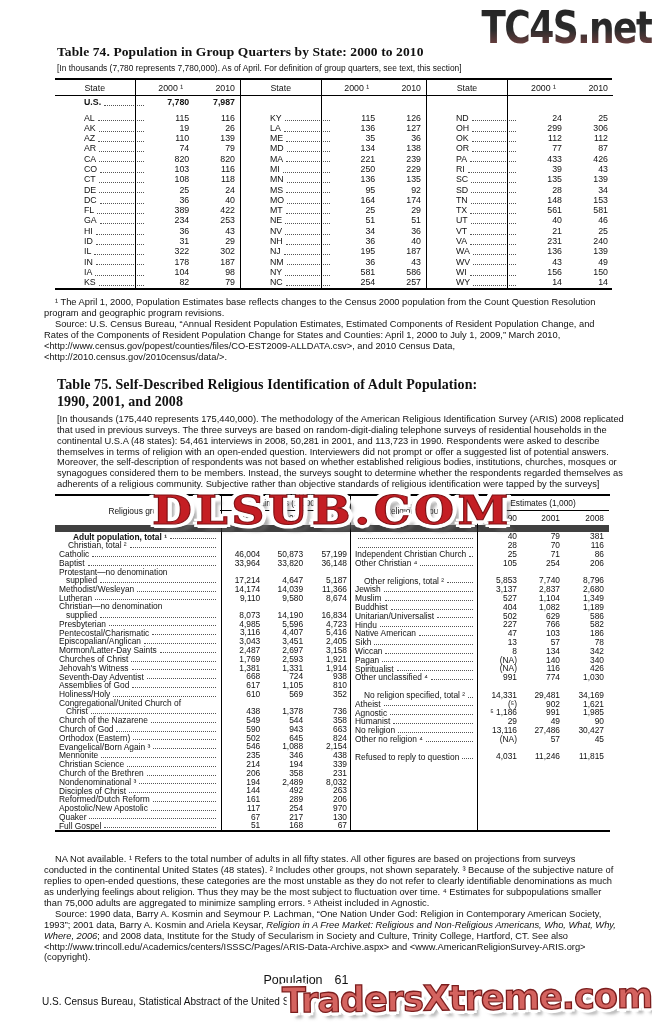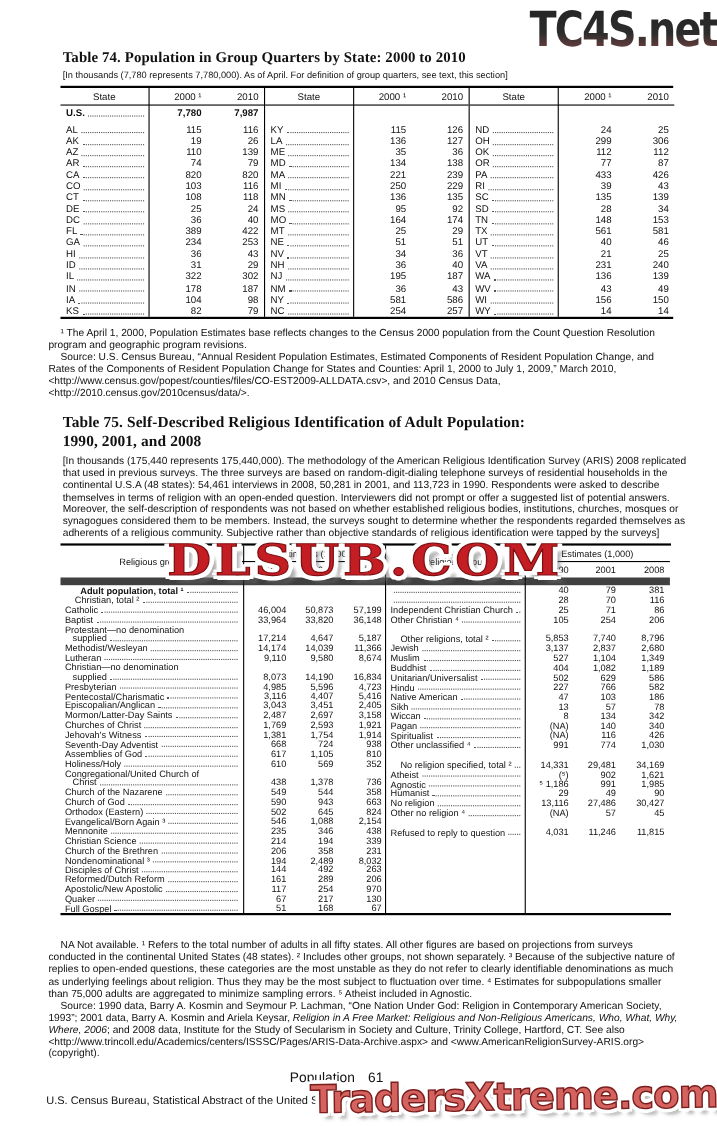--- a/index.html
+++ b/index.html
@@ -15,21 +15,21 @@
   .t75-title{margin-top:15px;font-size:14px;line-height:16.5px;width:540px;}
   .intro{font-size:9.3px;line-height:10.7px;width:568px;margin:4px 0 0 57px;}
   
   .t74tbl{margin:5px 0 0 55px;width:557px;display:flex;
           border-top:2px solid #000;border-bottom:2px solid #000;font-size:8.8px;}
   .g{position:relative;width:186px;box-sizing:border-box;}
   .g:not(:last-child){border-right:1px solid #000;}
   .g::before{content:"";position:absolute;left:80px;top:0;bottom:0;width:1px;background:#000;}
   .gh{display:flex;align-items:center;height:15px;border-bottom:1px solid #000;}
   .hstate{width:80px;text-align:center;box-sizing:border-box;}
-  .trow{display:flex;align-items:flex-end;height:10.3px;line-height:9.8px;}
+  .trow{display:flex;align-items:flex-end;height:10.3px;line-height:9.8px;margin-left:24px;}
   .usrow{height:12px;}
   .gap{height:5px;}
   .labz{width:80px;display:flex;align-items:flex-end;padding-left:5px;box-sizing:border-box;}
   .txt{white-space:nowrap;}
   .leader{flex:1;border-bottom:1px dotted #555;margin:0 4px 2px 3px;min-width:2px;}
   .v{text-align:right;box-sizing:border-box;}
   .t74tbl .v1{width:60px;padding-right:11px;}
   .t74tbl .v2{width:46px;padding-right:5px;text-align:right;}
   .bold{font-weight:bold;}
   
@@ -693,21 +693,21 @@
             <span class="v vc">1,769</span>
             <span class="v vc">2,593</span>
             <span class="v vc">1,921</span>
           </div>
           <div class="trow75">
             <span class="labz75">
               <span class="txt">Jehovah's Witness</span>
               <span class="leader"></span>
             </span>
             <span class="v vc">1,381</span>
-            <span class="v vc">1,754</span>
+            <span class="v vc">1,331</span>
             <span class="v vc">1,914</span>
           </div>
           <div class="trow75">
             <span class="labz75">
               <span class="txt">Seventh-Day Adventist</span>
               <span class="leader"></span>
             </span>
             <span class="v vc">668</span>
             <span class="v vc">724</span>
             <span class="v vc">938</span>

